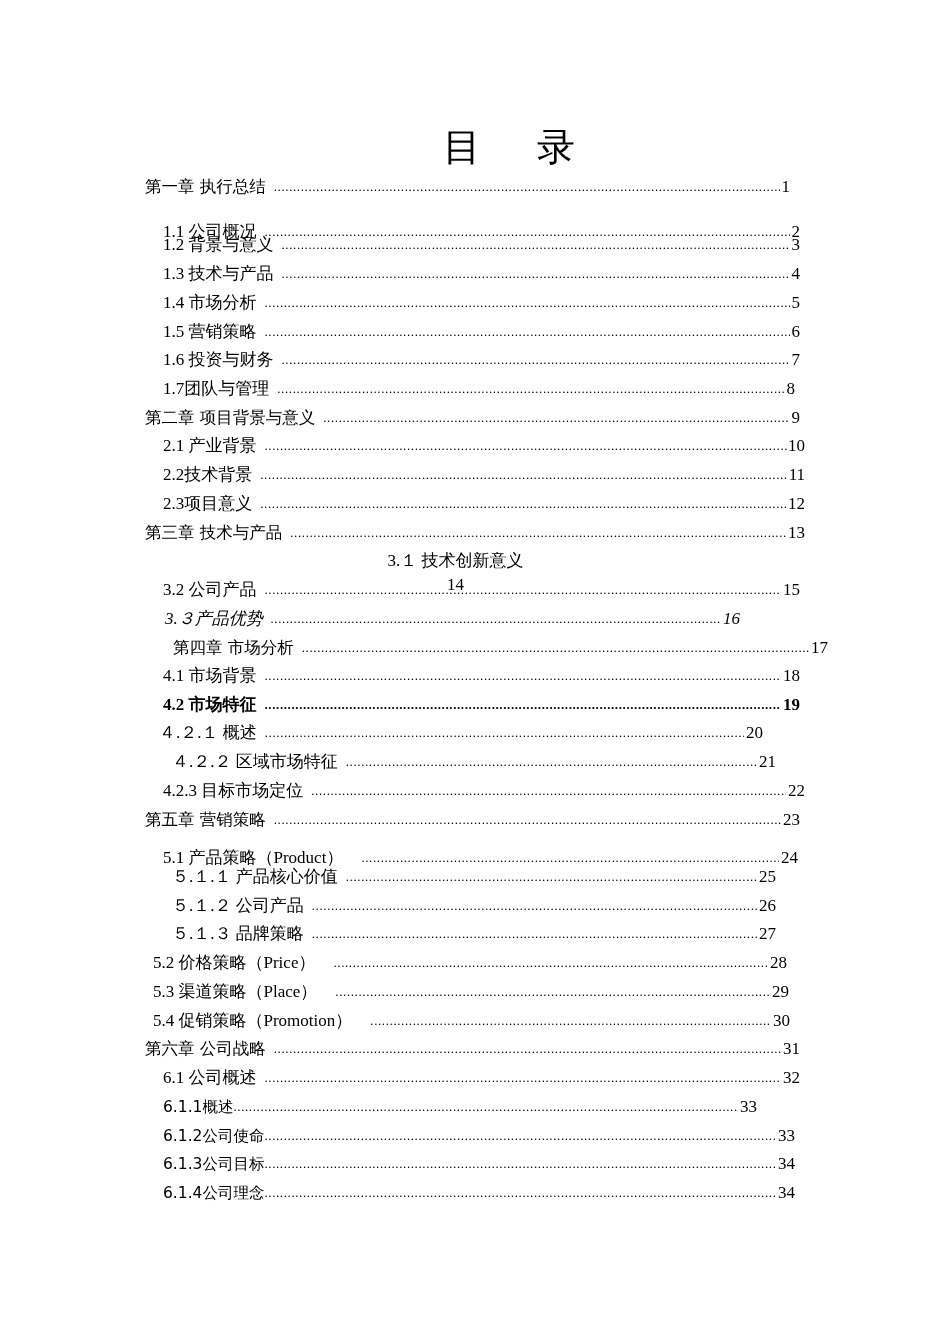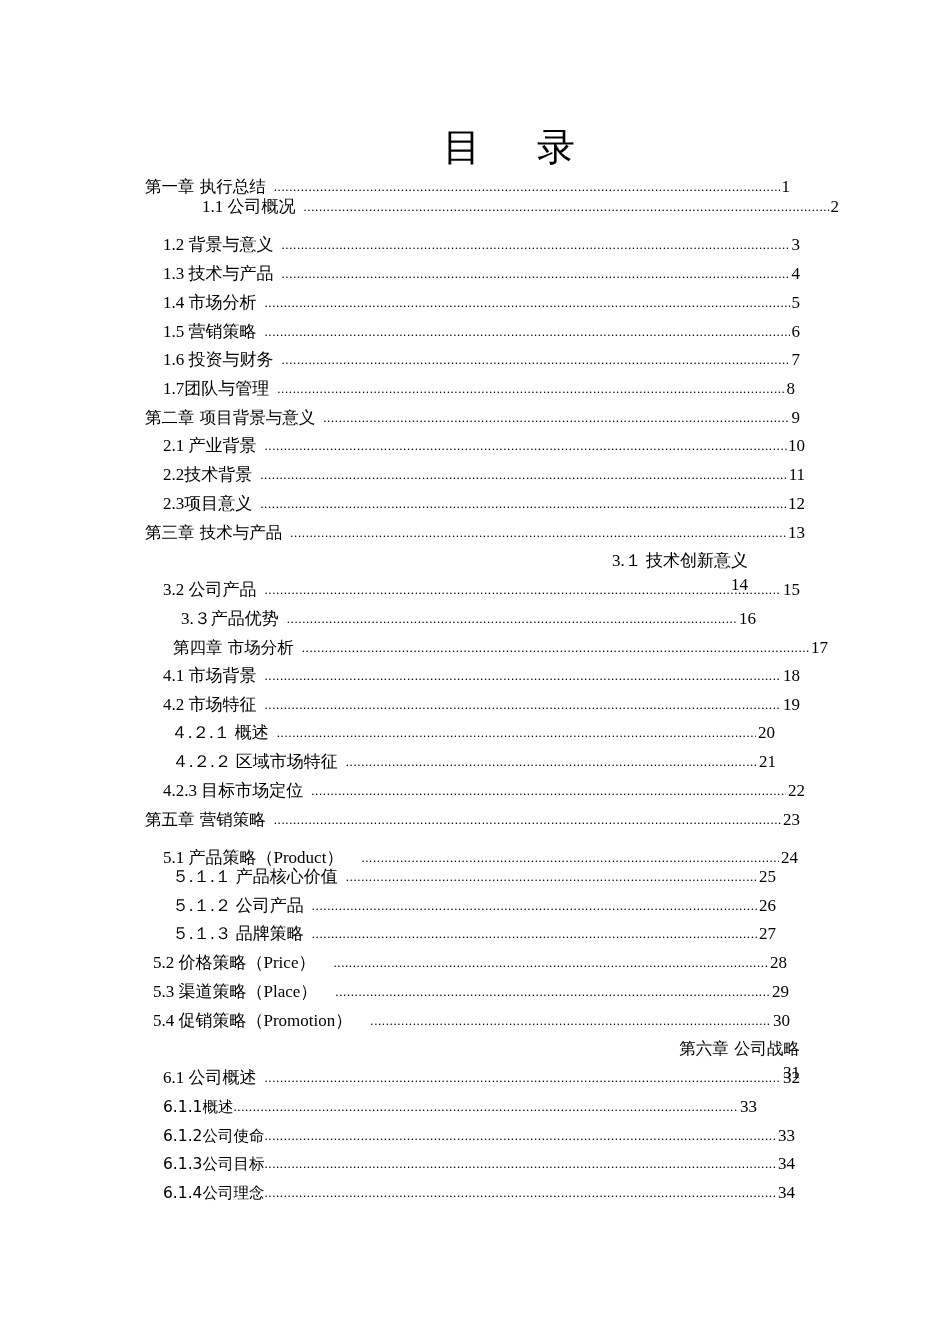--- a/index.html
+++ b/index.html
@@ -2,21 +2,21 @@
 <html><head>
 <meta charset="utf-8">
 <style>
   html, body { margin: 0; padding: 0; background: #ffffff; }
   body { width: 950px; height: 1344px; position: relative; overflow: hidden; color: #000; }
   .title {
     position: absolute; left: 0; width: 1040px; top: 122px; text-align: center;
     font-family: "DejaVu Sans", sans-serif; font-size: 38px; letter-spacing: 22px; line-height: 50px;
   }
   .toc-row {
-    position: absolute; height: 24px; display: flex; align-items: flex-end;
+    position: absolute; height: 24px; display: flex; align-items: center;
     font-size: 17px; line-height: 24px; white-space: nowrap;
   }
   .serif { font-family: "Liberation Serif", serif; }
   .chapter { font-family: "DejaVu Sans", sans-serif; font-size: 16.5px; }
   .sansentry { font-family: "DejaVu Sans", sans-serif; font-size: 15.5px; }
   .label { flex: 0 0 auto; }
   .leader {
     flex: 1 1 auto; overflow: hidden; margin: 0 2px 0 8px;
     font-family: "Liberation Serif", serif; font-size: 13px; letter-spacing: 0.6px; color: #000;
   }
@@ -32,21 +32,21 @@
 <div class="title">目 录</div>
 
 <div>
 
   <div class="toc-row chapter" style="left:145px;width:645px;top:175px;">
     <span class="label">第一章  执行总结</span>
     <span class="leader"></span>
     <span class="page">1</span>
   </div>
 
-  <div class="toc-row serif" style="left:163px;width:637px;top:195px;margin-left:39px;">
+  <div class="toc-row serif" style="left:163px;width:637px;top:220px;">
     <span class="label">1.1 公司概况</span>
     <span class="leader"></span>
     <span class="page">2</span>
   </div>
 
   <div class="toc-row serif" style="left:163px;width:637px;top:233px;">
     <span class="label">1.2 背景与意义</span>
     <span class="leader"></span>
     <span class="page">3</span>
   </div>
@@ -116,45 +116,45 @@
     <span class="leader"></span>
     <span class="page">14</span>
   </div>
 
   <div class="toc-row serif" style="left:163px;width:637px;top:578px;">
     <span class="label">3.2 公司产品</span>
     <span class="leader"></span>
     <span class="page">15</span>
   </div>
 
-  <div class="toc-row serif" style="left:181px;width:575px;top:607px;">
+  <div class="toc-row serif" style="left:165px;width:575px;top:607px;font-style:italic;">
     <span class="label">3.３产品优势</span>
     <span class="leader"></span>
     <span class="page">16</span>
   </div>
 
   <div class="toc-row chapter" style="left:145px;width:655px;top:636px;margin-left:28px;">
     <span class="label">第四章  市场分析</span>
     <span class="leader"></span>
     <span class="page">17</span>
   </div>
 
   <div class="toc-row serif" style="left:163px;width:637px;top:664px;">
     <span class="label">4.1 市场背景</span>
     <span class="leader"></span>
     <span class="page">18</span>
   </div>
 
-  <div class="toc-row serif" style="left:163px;width:637px;top:693px;">
+  <div class="toc-row serif" style="left:163px;width:637px;top:693px;font-weight:bold;">
     <span class="label">4.2 市场特征</span>
     <span class="leader"></span>
     <span class="page">19</span>
   </div>
 
-  <div class="toc-row serif" style="left:171px;width:604px;top:721px;">
+  <div class="toc-row serif" style="left:159px;width:604px;top:721px;">
     <span class="label">４.２.１ 概述</span>
     <span class="leader"></span>
     <span class="page">20</span>
   </div>
 
   <div class="toc-row serif" style="left:172px;width:604px;top:750px;">
     <span class="label">４.２.２ 区域市场特征</span>
     <span class="leader"></span>
     <span class="page">21</span>
   </div>
@@ -206,21 +206,21 @@
     <span class="leader" style="margin-left:18px;"></span>
     <span class="page">29</span>
   </div>
 
   <div class="toc-row serif" style="left:153px;width:637px;top:1009px;">
     <span class="label">5.4 促销策略（Promotion）</span>
     <span class="leader" style="margin-left:18px;"></span>
     <span class="page">30</span>
   </div>
 
-  <div class="toc-row chapter" style="left:145px;width:655px;top:1037px;flex-direction:column;">
+  <div class="toc-row chapter" style="left:145px;width:655px;top:1037px;">
     <span class="label">第六章  公司战略</span>
     <span class="leader"></span>
     <span class="page">31</span>
   </div>
 
   <div class="toc-row serif" style="left:163px;width:637px;top:1066px;">
     <span class="label">6.1 公司概述</span>
     <span class="leader"></span>
     <span class="page">32</span>
   </div>

